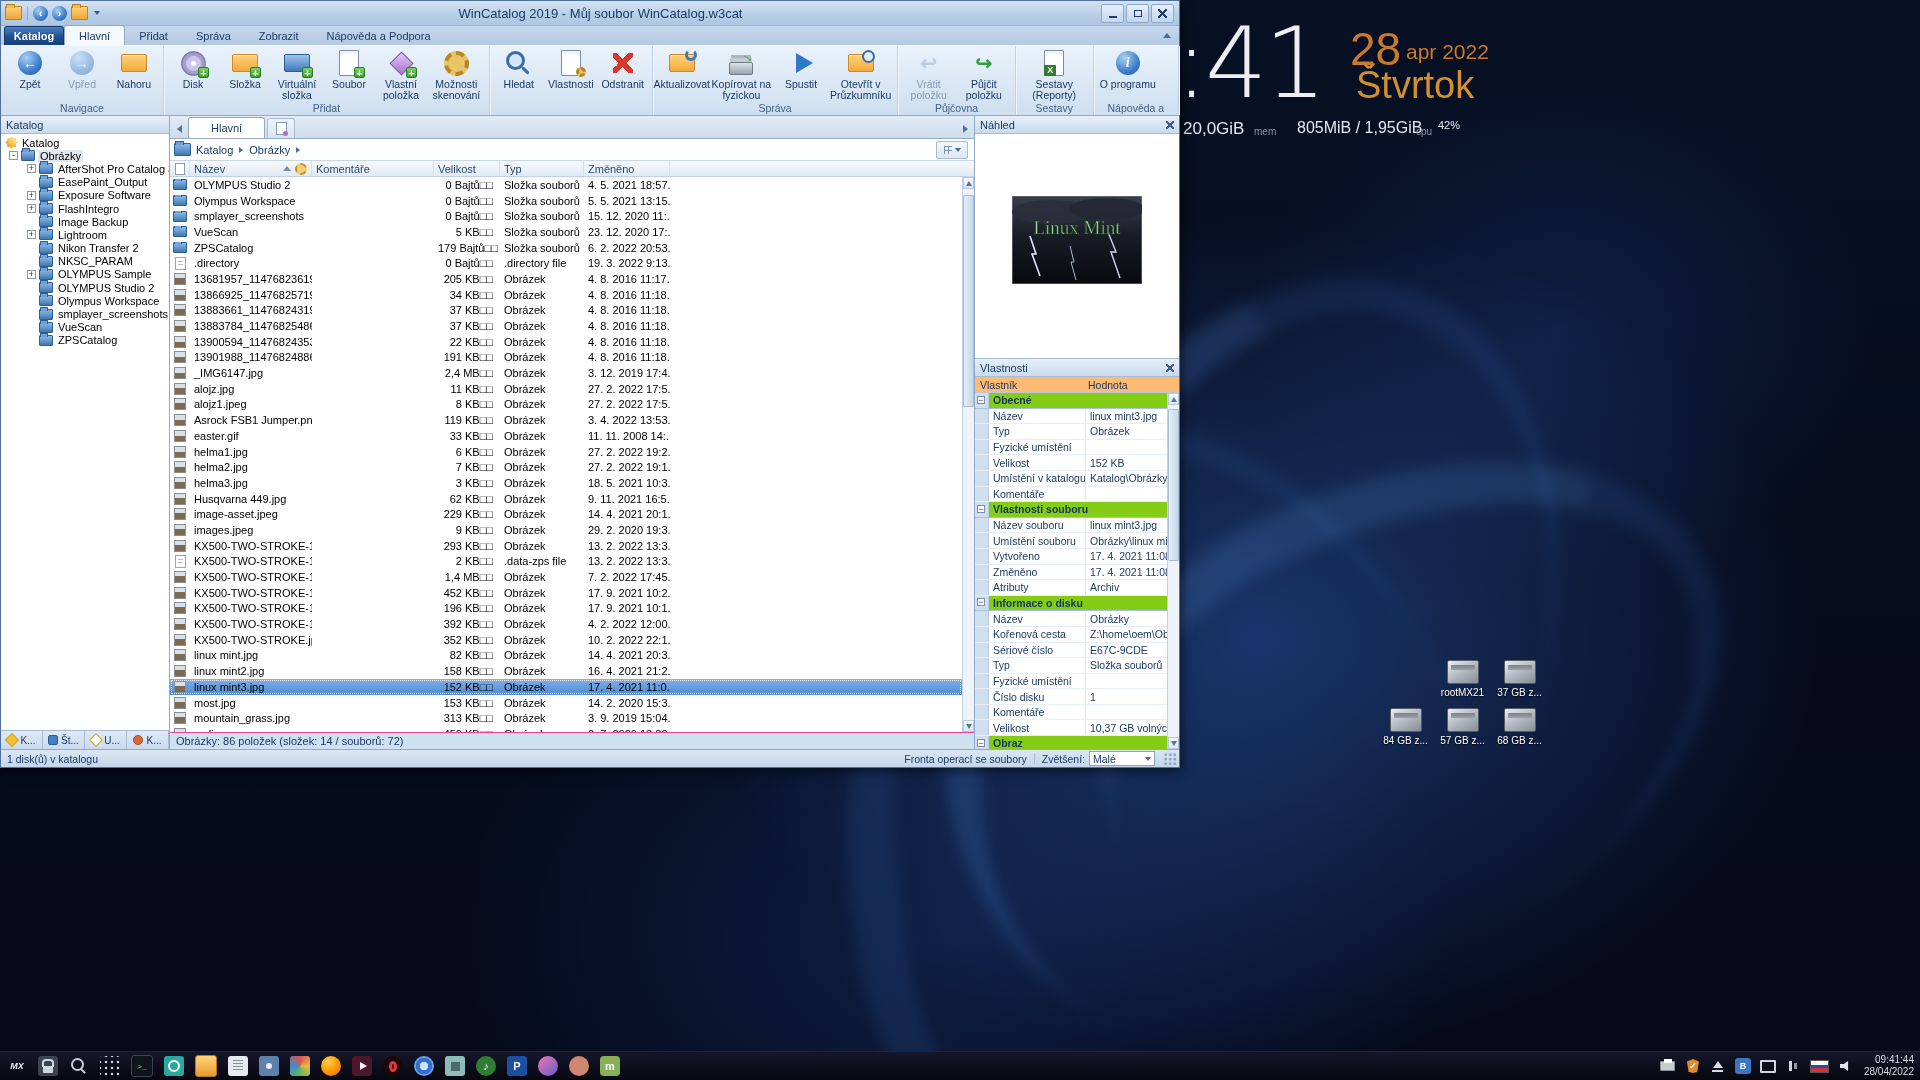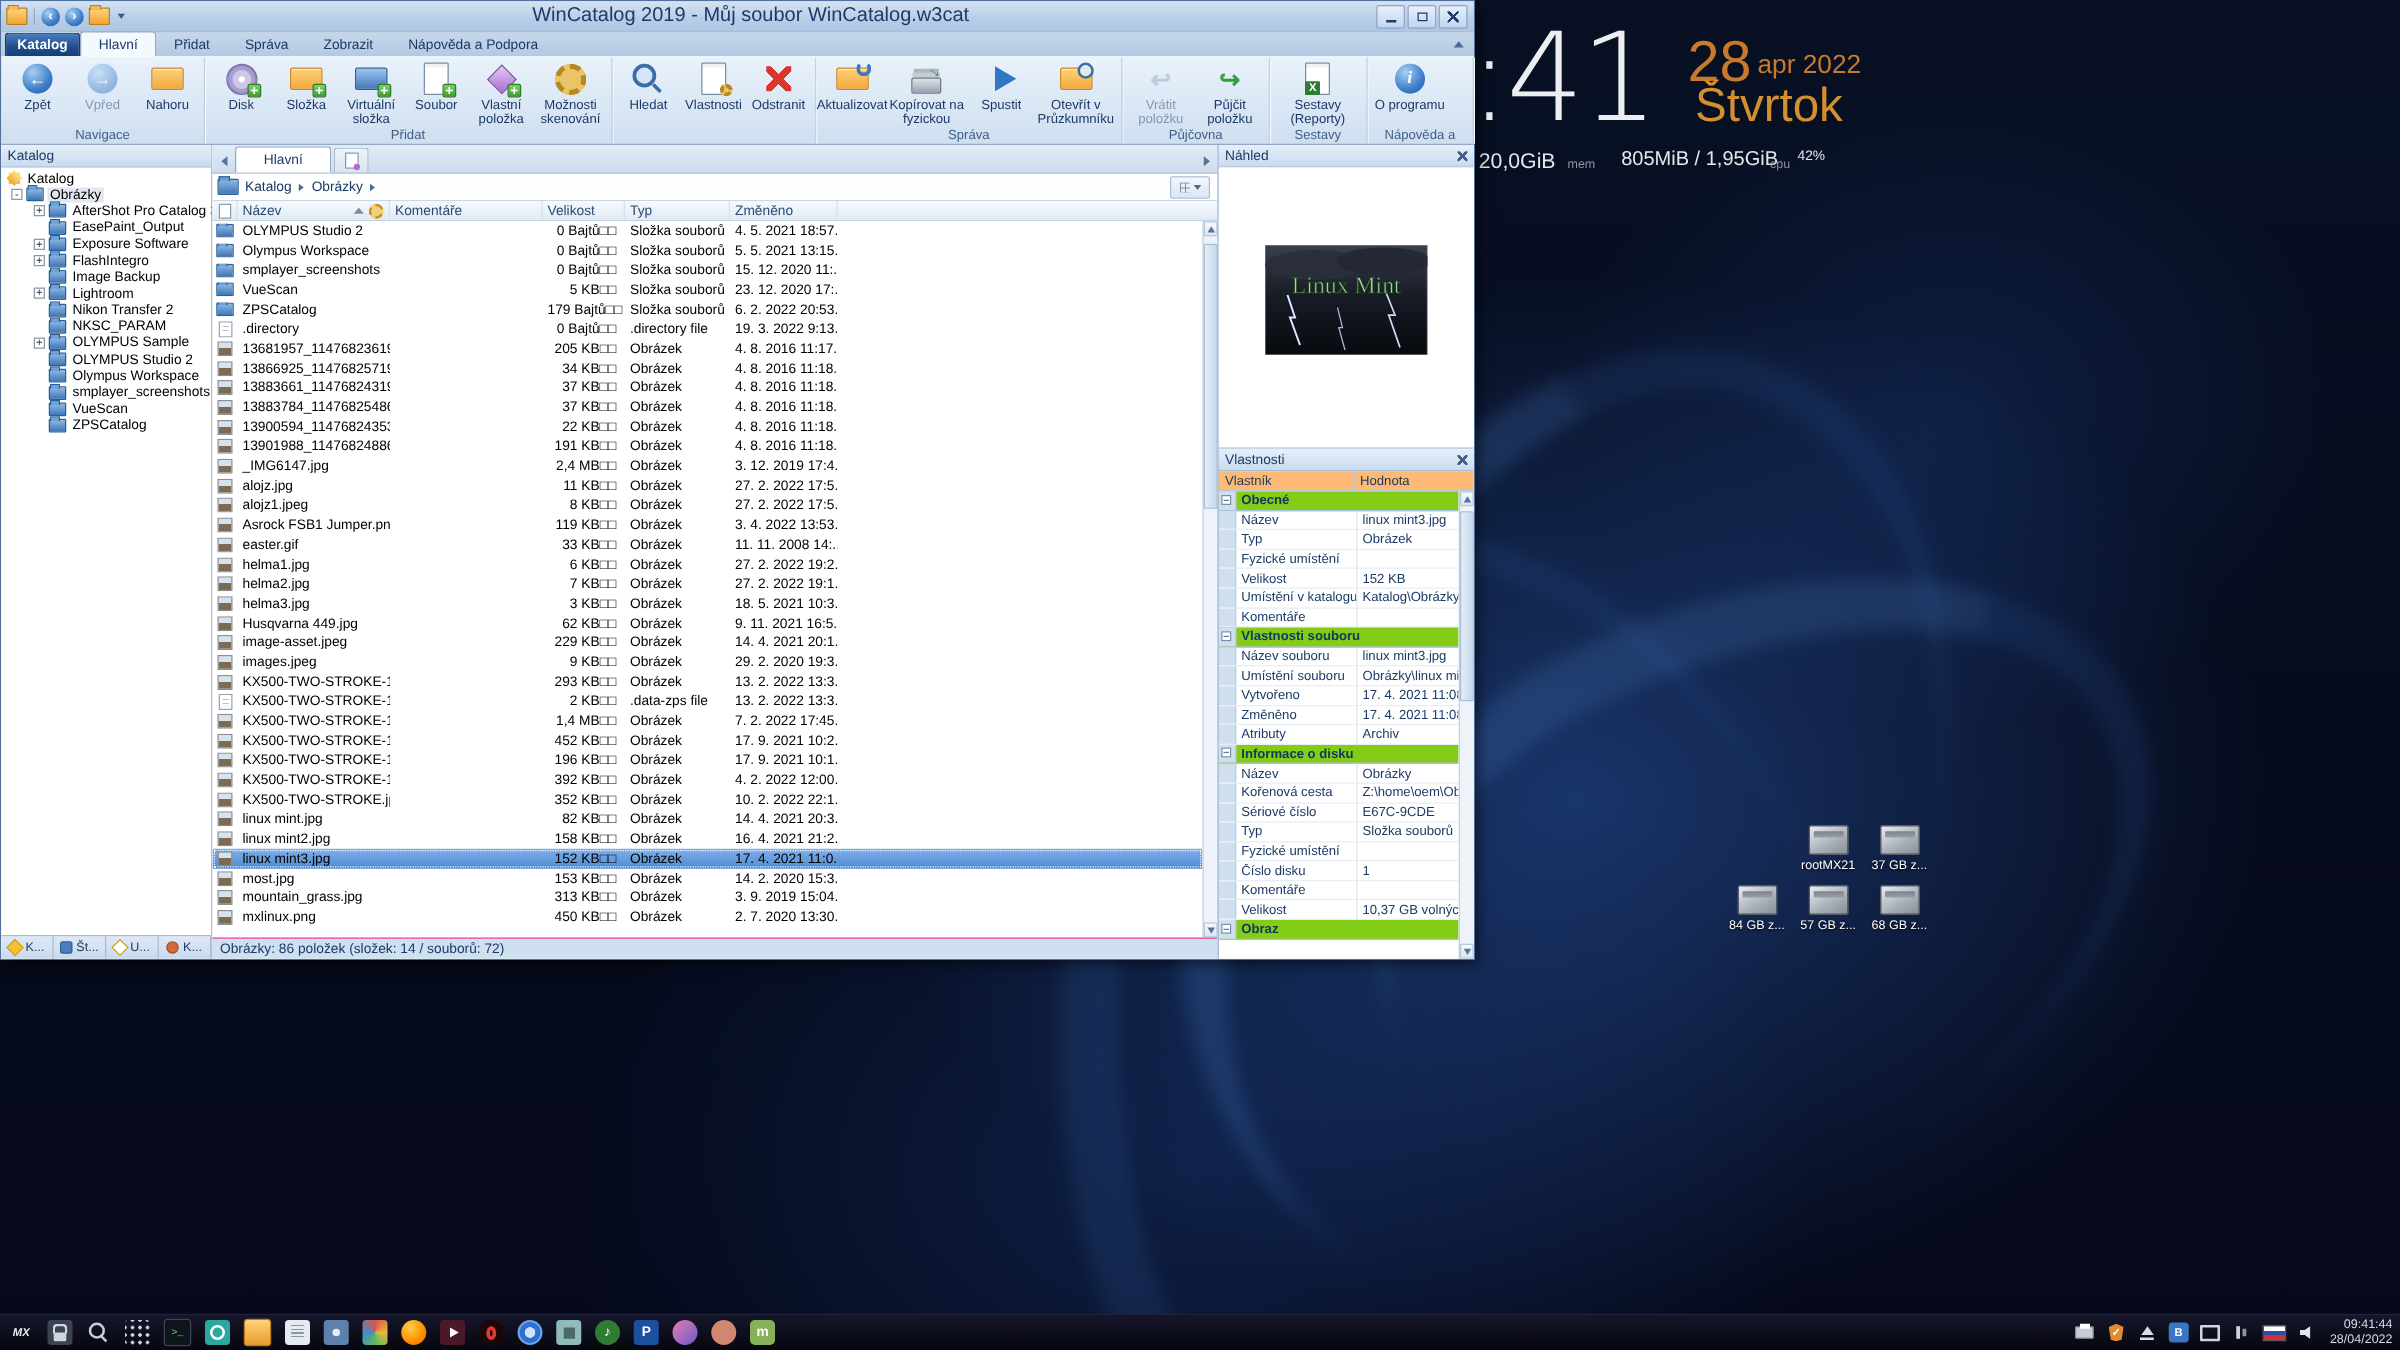--- a/index.html
+++ b/index.html
@@ -44,21 +44,21 @@
   .titlebar{height:24px;background:linear-gradient(#d5e3f3,#b9cfe8 55%,#aec6e2);
     display:flex;align-items:center;border-bottom:1px solid #9db4d0;flex:0 0 auto;}
   .qat{display:flex;align-items:center;gap:4px;padding-left:4px;}
   .appico{width:15px;height:12px;background:linear-gradient(#ffd27a,#f0a636);border:1px solid #c07f1d;border-radius:1px;position:relative;}
   .appico::before{content:"";position:absolute;top:-3px;left:0;width:7px;height:3px;background:#f6bc52;border:1px solid #c07f1d;border-bottom:none;border-radius:1px 1px 0 0;}
   .qbtn{width:15px;height:15px;border-radius:50%;color:#fff;font-weight:bold;font-size:11px;
     display:flex;align-items:center;justify-content:center;line-height:1;
     background:radial-gradient(circle at 35% 30%,#a8d0f4,#3a7cc9 60%,#2a5ea0);}
   .qsep{width:1px;height:13px;background:#93a9c6;margin:0 1px;}
   .qcaret{width:0;height:0;border-left:3px solid transparent;border-right:3px solid transparent;border-top:4px solid #38598a;margin-left:2px;}
-  .title{flex:1;text-align:center;font-size:16px;color:#1c3a6a;}
+  .title{flex:1;text-align:center;font-size:13px;color:#1c3a6a;}
   .winbtns{display:flex;gap:2px;padding-right:5px;}
   .wbtn{width:21px;height:17px;border:1px solid #8fa8c8;border-radius:2px;
     background:linear-gradient(#e6f0fa,#c2d6ec);display:flex;align-items:center;justify-content:center;position:relative;}
   .wb-min::after{content:"";width:8px;height:2px;background:#1e3c6e;margin-top:8px;}
   .wb-max::after{content:"";width:8px;height:7px;border:1.5px solid #1e3c6e;box-sizing:border-box;}
   .wb-close::after{content:"";width:9px;height:9px;
     background:linear-gradient(45deg,transparent 42%,#1e3c6e 42% 58%,transparent 58%),
                linear-gradient(-45deg,transparent 42%,#1e3c6e 42% 58%,transparent 58%);}
   
   .tabrow{height:19px;background:linear-gradient(#c6d7eb,#b4c9e2);display:flex;align-items:flex-end;flex:0 0 auto;}
@@ -1346,20 +1346,32 @@
               <div class="sthumb" style="top:4px;height:150px;" data-name="scrollbar-thumb"></div>
             </div>
           <div class="sarr" data-name="scroll-down-icon">
               <span class="tri-d"></span>
             </div>
         </div>
       </div>
     </div>
   </div>
 
+  <div class="winstatus" data-name="window-status-bar">
+    <span class="ws-left" data-name="catalog-disk-count">1 disk(ů) v katalogu</span>
+    <span class="ws-spacer"></span>
+    <span data-name="file-operations-queue">Fronta operací se soubory</span>
+    <span class="ws-div" data-name="divider"></span>
+    <span data-name="zoom-label">Zvětšení:</span>
+    <span class="zoombox" data-name="zoom-select">
+      <span data-name="zoom-value">Malé</span>
+      <span class="vdown" data-name="chevron-down-icon"></span>
+    </span>
+    <span class="grip" data-name="resize-grip"></span>
+  </div>
 </div>
 
 <div class="taskbar" data-name="taskbar">
   <div class="tbleft" data-name="taskbar-launchers">
 
       <div class="tbi" data-name="mx-menu-icon"></div>
 
       <div class="tbi" data-name="lock-icon"></div>
 
       <div class="tbi" data-name="search-icon"></div>

